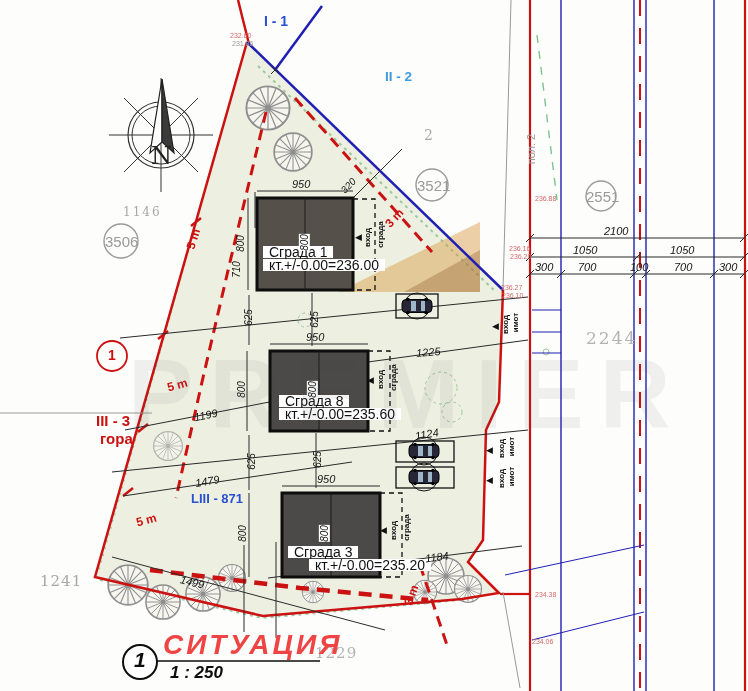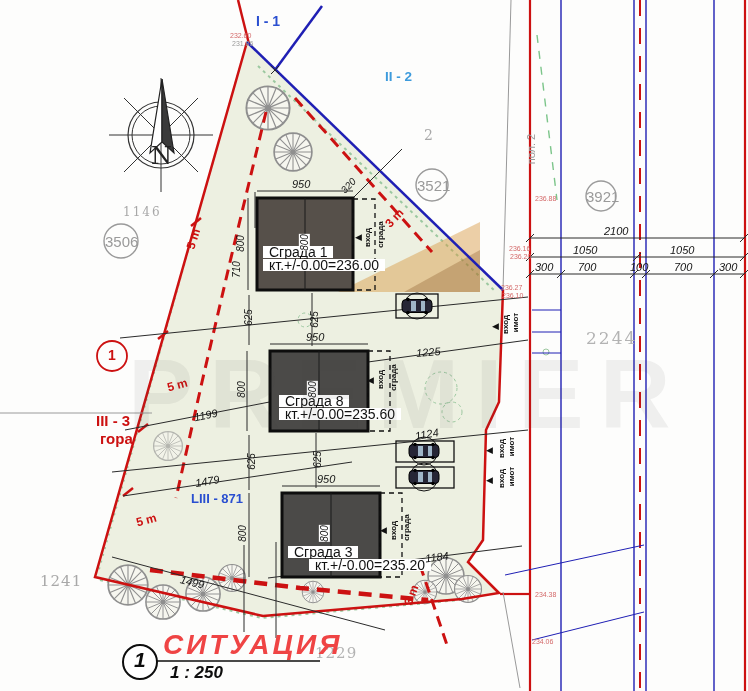--- a/index.html
+++ b/index.html
@@ -224,32 +224,32 @@
   </g>
 
   <g>
     <circle cx="140" cy="662" r="17" fill="#fff" stroke="#0d0d0d" stroke-width="2"></circle>
     <line x1="157" y1="661" x2="320" y2="661" stroke="#0d0d0d" stroke-width="1.6"></line>
   </g>
 </svg>
 
 <div class="wm-text">PREMIER</div>
 
-<span class="lbl blue" style="left:256px;top:13px;font-size:14px;font-weight:bold;">I - 1</span>
+<span class="lbl blue" style="left:264px;top:13px;font-size:14px;font-weight:bold;">I - 1</span>
 <span class="lbl ltblue" style="left:385px;top:69px;font-size:13.5px;font-weight:bold;">II - 2</span>
 <span class="lbl red" style="left:96px;top:412px;font-size:15px;font-weight:bold;">III - 3</span>
 <span class="lbl red" style="left:100px;top:430px;font-size:15px;font-weight:bold;">гора</span>
 <span class="lbl blue" style="left:191px;top:491px;font-size:13px;font-weight:bold;">LIII - 871</span>
 <span class="lbl rot" style="left:516px;top:143px;font-size:11px;color:#9a9a9a;">пол. 2</span>
 
 <span class="lbl grey-serif" style="left:123px;top:205px;font-size:12px;letter-spacing:2px;">1146</span>
 <span class="lbl circ-num" style="left:105px;top:233px;">3506</span>
 <span class="lbl grey-serif" style="left:424px;top:127px;font-size:14px;">2</span>
 <span class="lbl circ-num" style="left:417px;top:177px;">3521</span>
-<span class="lbl circ-num" style="left:586px;top:188px;">3921</span>
+<span class="lbl circ-num" style="left:586px;top:188px;">2551</span>
 <span class="lbl grey-serif" style="left:586px;top:328px;font-size:17px;letter-spacing:2px;color:#b3b3b3;">2244</span>
 <span class="lbl grey-serif" style="left:40px;top:572px;font-size:15px;letter-spacing:1px;">1241</span>
 <span class="lbl grey-serif" style="left:315px;top:644px;font-size:15px;letter-spacing:1px;color:#b3b3b3;">1229</span>
 <span class="lbl red" style="left:108px;top:347px;font-size:14px;font-weight:bold;">1</span>
 
 <span class="lbl" style="left:151px;top:142px;font-family:'DejaVu Serif',serif;font-size:24px;color:#222;">N</span>
 
 <span class="lbl bld" style="left:263px;top:246px;">Сграда 1</span>
 <span class="lbl bld" style="left:263px;top:259px;">кт.+/-0.00=236.00</span>
 <span class="lbl bld" style="left:279px;top:395px;">Сграда 8</span>

